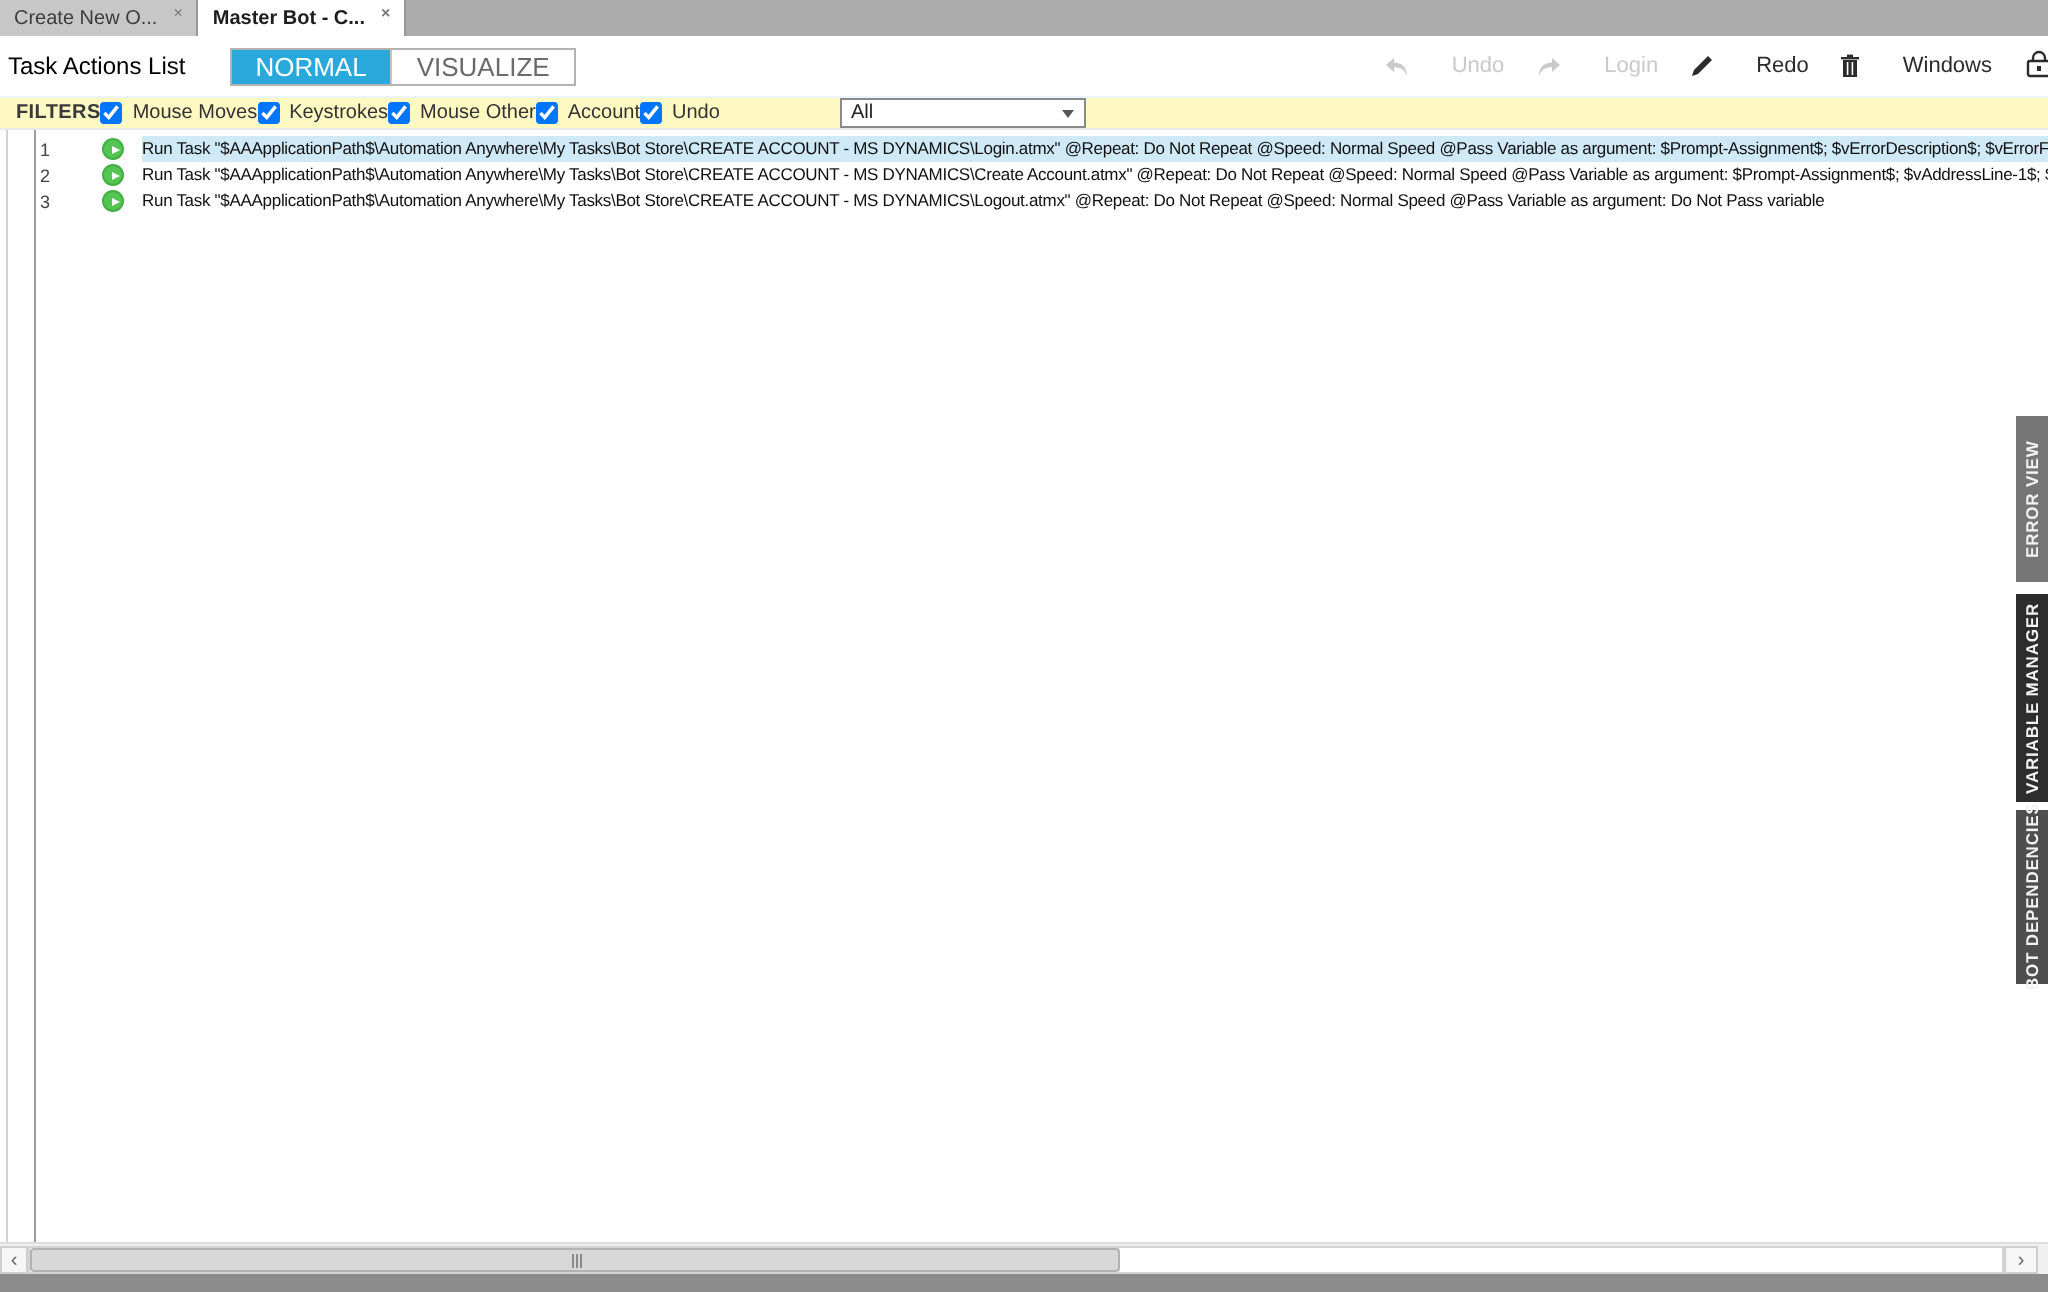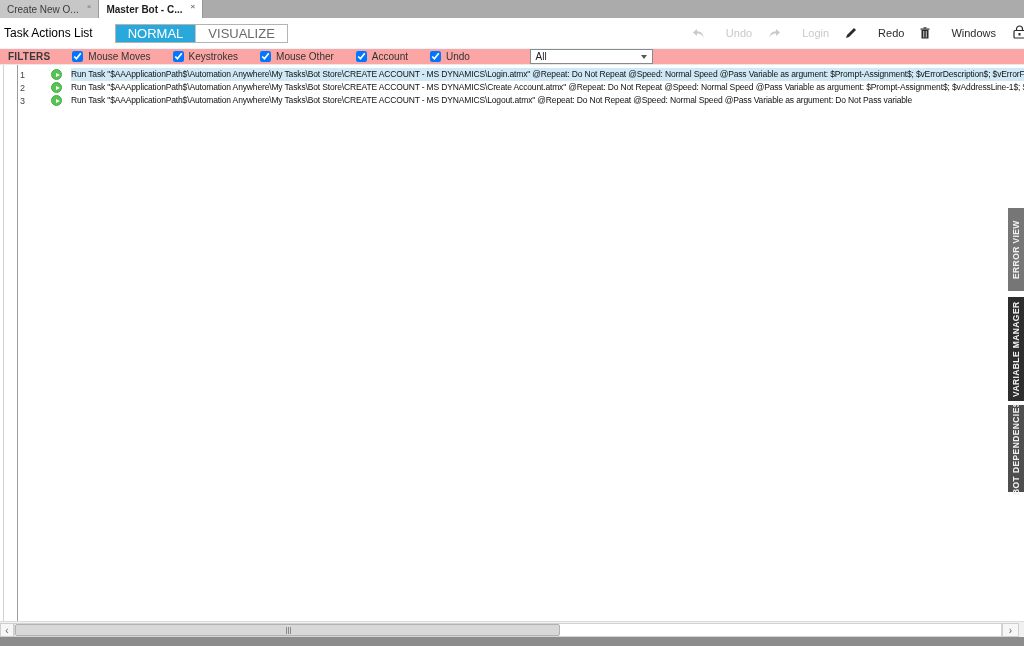--- a/index.html
+++ b/index.html
@@ -23,25 +23,25 @@
   .seg-btn.on { background:#29a8dc; color:#fff; }
   .seg-btn.off { background:#fff; color:#6a6a6a; border-left:1px solid #c4c4c4;text-align:center; }
 
   .header-actions { margin-left:auto; display:flex; align-items:center; font-size:11px; }
   .act { display:flex; align-items:center; gap:21px; margin-right:16px; color:#2b2b2b; cursor:pointer; white-space:nowrap; }
   .act.disabled { color:#c9c9c9; }
   .act svg { display:block; }
   .lock-btn { margin-right:-3px; cursor:pointer; }
 
   
-  .filterbar { position:absolute; top:48px; left:0; right:0; height:17px; background:#fca5a5;
+  .filterbar { position:absolute; top:48px; left:0; right:0; height:17px; background:#fef9c3;
                display:flex; align-items:center; font-size:10px; color:#333;
                border-top:1px solid #eaf4f9; border-bottom:1px solid #e9e9e9; }
   .filters-label { font-weight:bold; margin-left:8px; color:#3a3a3a; letter-spacing:.2px; }
-  .fcheck { display:flex; align-items:flex-start; gap:5px; margin-left:22px; }
+  .fcheck { display:flex; align-items:flex-start; gap:5px; }
   .fcheck input { width:11px; height:11px; margin:0; cursor:pointer; }
   .windows-label { margin-left:14px;margin-top:32px; }
   .dropdown { margin-left:6px; width:123px; height:15px; background:#fff; border:1px solid #8a8a8a;
               display:flex; align-items:center; font-size:10px; color:#222; padding-left:4px; cursor:pointer; }
   .dd-chevron { margin-left:auto; margin-right:5px; width:0; height:0;
                 border-left:3.5px solid transparent; border-right:3.5px solid transparent; border-top:4px solid #555; }
 
   
   .content { position:absolute; top:65px; left:0; right:0; bottom:25px; background:#fff; overflow:hidden; }
   .panel-edge { position:absolute; left:3px; top:0; bottom:0; width:1px; background:#d2d2d2; }

